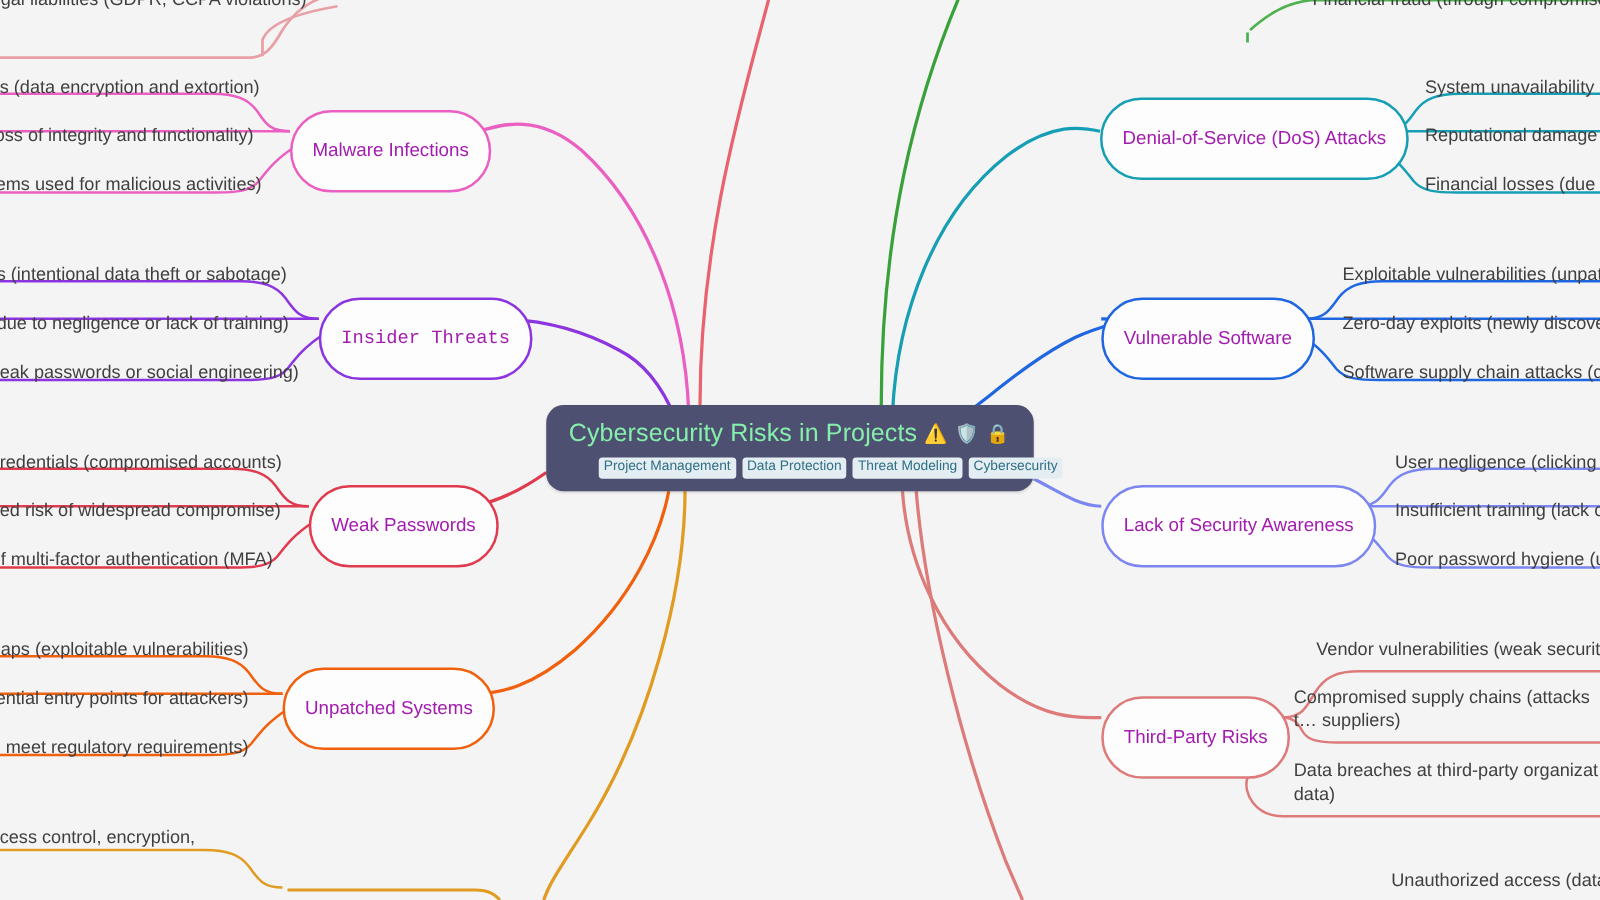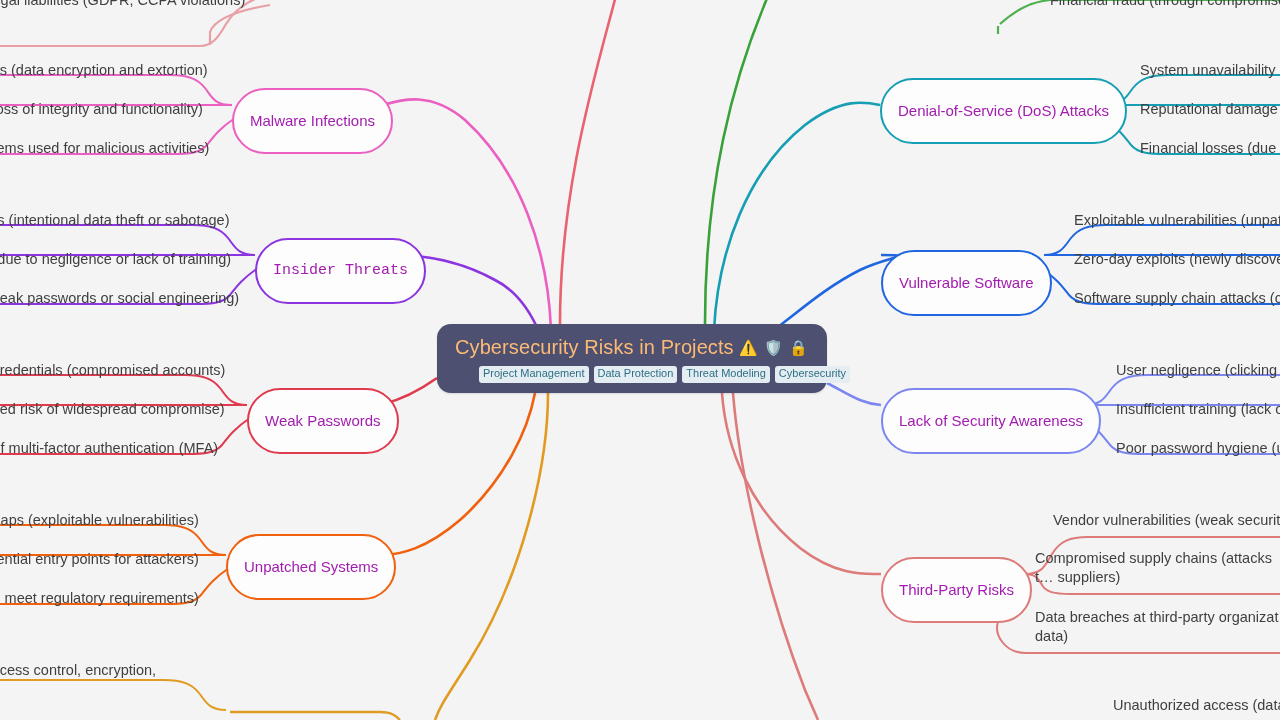--- a/index.html
+++ b/index.html
@@ -33,21 +33,21 @@
     z-index: 20;
     box-shadow: 0 1px 2px rgba(0,0,0,0.12);
   }
   .root-title-row {
     display: flex;
     align-items: center;
     gap: 6px;
     white-space: nowrap;
   }
   .root-title {
-    color: #fdba74;
+    color: #86efac;
     font-size: 20px;
     letter-spacing: 0.1px;
   }
   .root-emoji { font-size: 15px; line-height: 1; }
   .root-tags {
     display: flex;
     gap: 5px;
     margin-top: 7px;
     padding-left: 24px;
   }
@@ -192,21 +192,21 @@
 
   <div class="leaf" style="left:-22px; top:661px; width:270px;">…ccess control, encryption,</div>
 
   <div class="leaf" style="left:1050px; top:-9px; width:260px;">Financial fraud (through compromised…</div>
 
   <div class="branch" style="left:880px; top:78px; border-color:#169eb4;">Denial-of-Service (DoS) Attacks</div>
   <div class="leaf" style="left:1140px; top:61px; width:200px;">System unavailability (d…</div>
   <div class="leaf" style="left:1140px; top:100px; width:200px;">Reputational damage (l…</div>
   <div class="leaf" style="left:1140px; top:139px; width:200px;">Financial losses (due to…</div>
 
-  <div class="branch" style="left:881px; top:250px; border-color:#1f66e0;">Vulnerable Software</div>
+  <div class="branch" style="left:881px; top:238px; border-color:#1f66e0;">Vulnerable Software</div>
   <div class="leaf" style="left:1074px; top:211px; width:250px;">Exploitable vulnerabilities (unpatch…</div>
   <div class="leaf" style="left:1074px; top:250px; width:250px;">Zero-day exploits (newly discovere…</div>
   <div class="leaf" style="left:1074px; top:289px; width:250px;">Software supply chain attacks (com…</div>
 
   <div class="branch" style="left:881px; top:388px; border-color:#7b86f0;">Lack of Security Awareness</div>
   <div class="leaf" style="left:1116px; top:361px; width:220px;">User negligence (clicking ma…</div>
   <div class="leaf" style="left:1116px; top:400px; width:220px;">Insufficient training (lack of…</div>
   <div class="leaf" style="left:1116px; top:439px; width:220px;">Poor password hygiene (usi…</div>
 
   <div class="branch" style="left:881px; top:557px; border-color:#dd7a7a;">Third-Party Risks</div>

